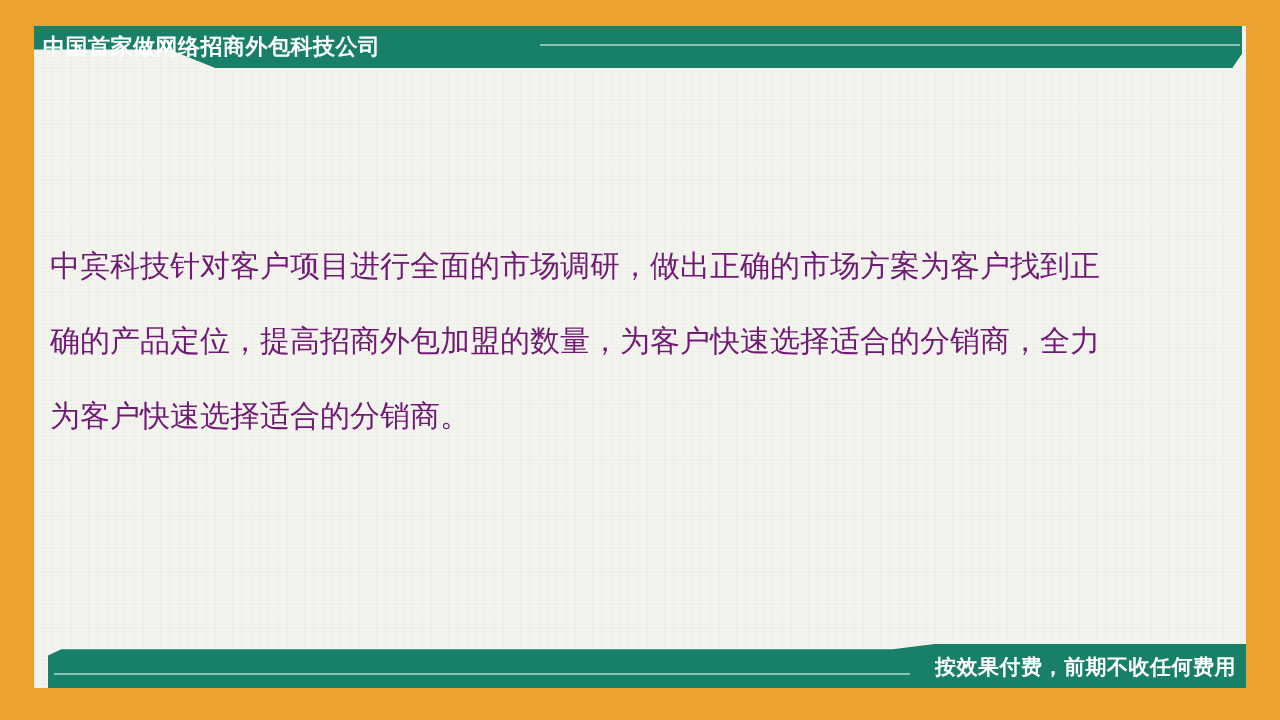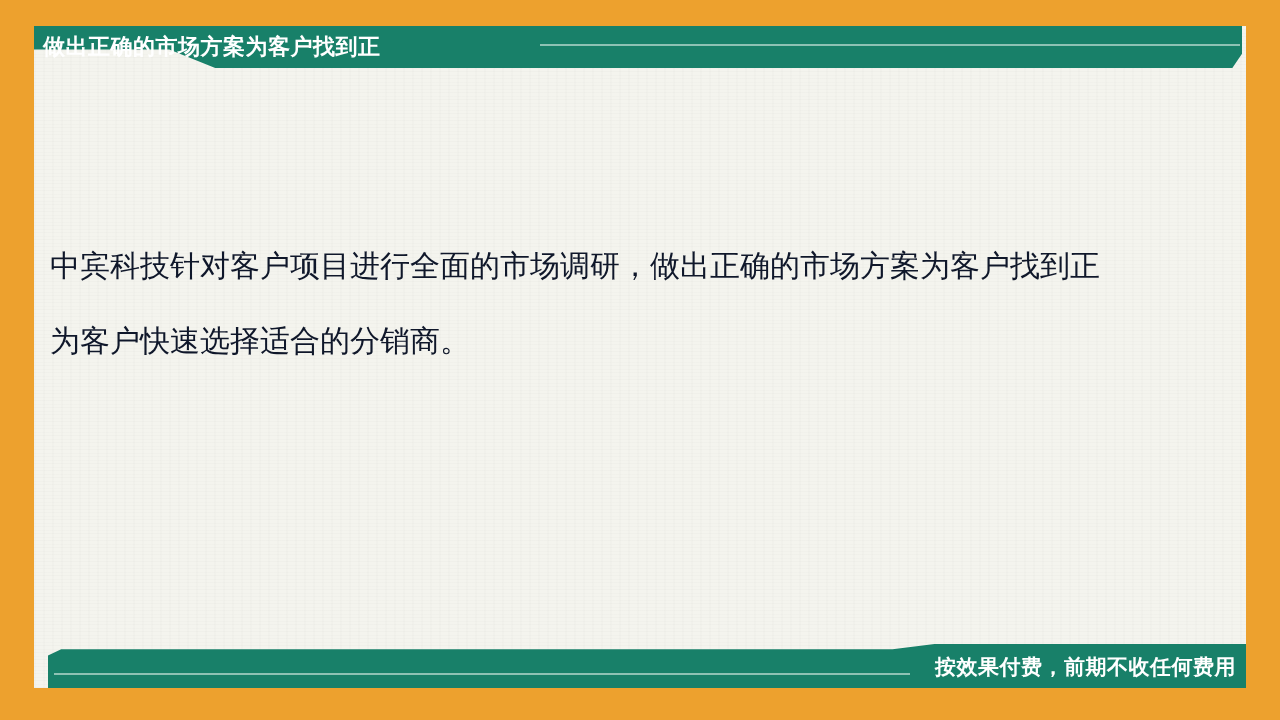--- a/index.html
+++ b/index.html
@@ -94,21 +94,21 @@
     letter-spacing: 1px;
     white-space: nowrap;
   }
 
   
   #body-copy {
     position: absolute;
     left: 50px;
     top: 228px;
     width: 1135px;
-    color: #0f172a;
+    color: #701a75;
     font-family: "Liberation Serif", "DejaVu Serif", serif;
     font-size: 30px;
     line-height: 75px;
     letter-spacing: 0px;
     text-align: justify;
     text-align-last: left;
   }
   #body-copy .para-line { display: block; white-space: nowrap; }
 
   
@@ -145,25 +145,26 @@
 </style>
 </head>
 <body>
 
 <div id="slide">
 
   <div id="paper"></div>
 
   <div id="header-band"></div>
   <div id="header-rule"></div>
-  <div id="header-title">做出正确的市场方案为客户找到正</div>
+  <div id="header-title">中国首家做网络招商外包科技公司</div>
 
 
   <div id="body-copy">
     <span class="para-line">中宾科技针对客户项目进行全面的市场调研，做出正确的市场方案为客户找到正</span>
+    <span class="para-line">确的产品定位，提高招商外包加盟的数量，为客户快速选择适合的分销商，全力</span>
     <span class="para-line">为客户快速选择适合的分销商。</span>
   </div>
 
   <div id="footer-band"></div>
   <div id="footer-rule"></div>
   <div id="footer-tagline">按效果付费，前期不收任何费用</div>
 
 </div>
 
 </body></html>

